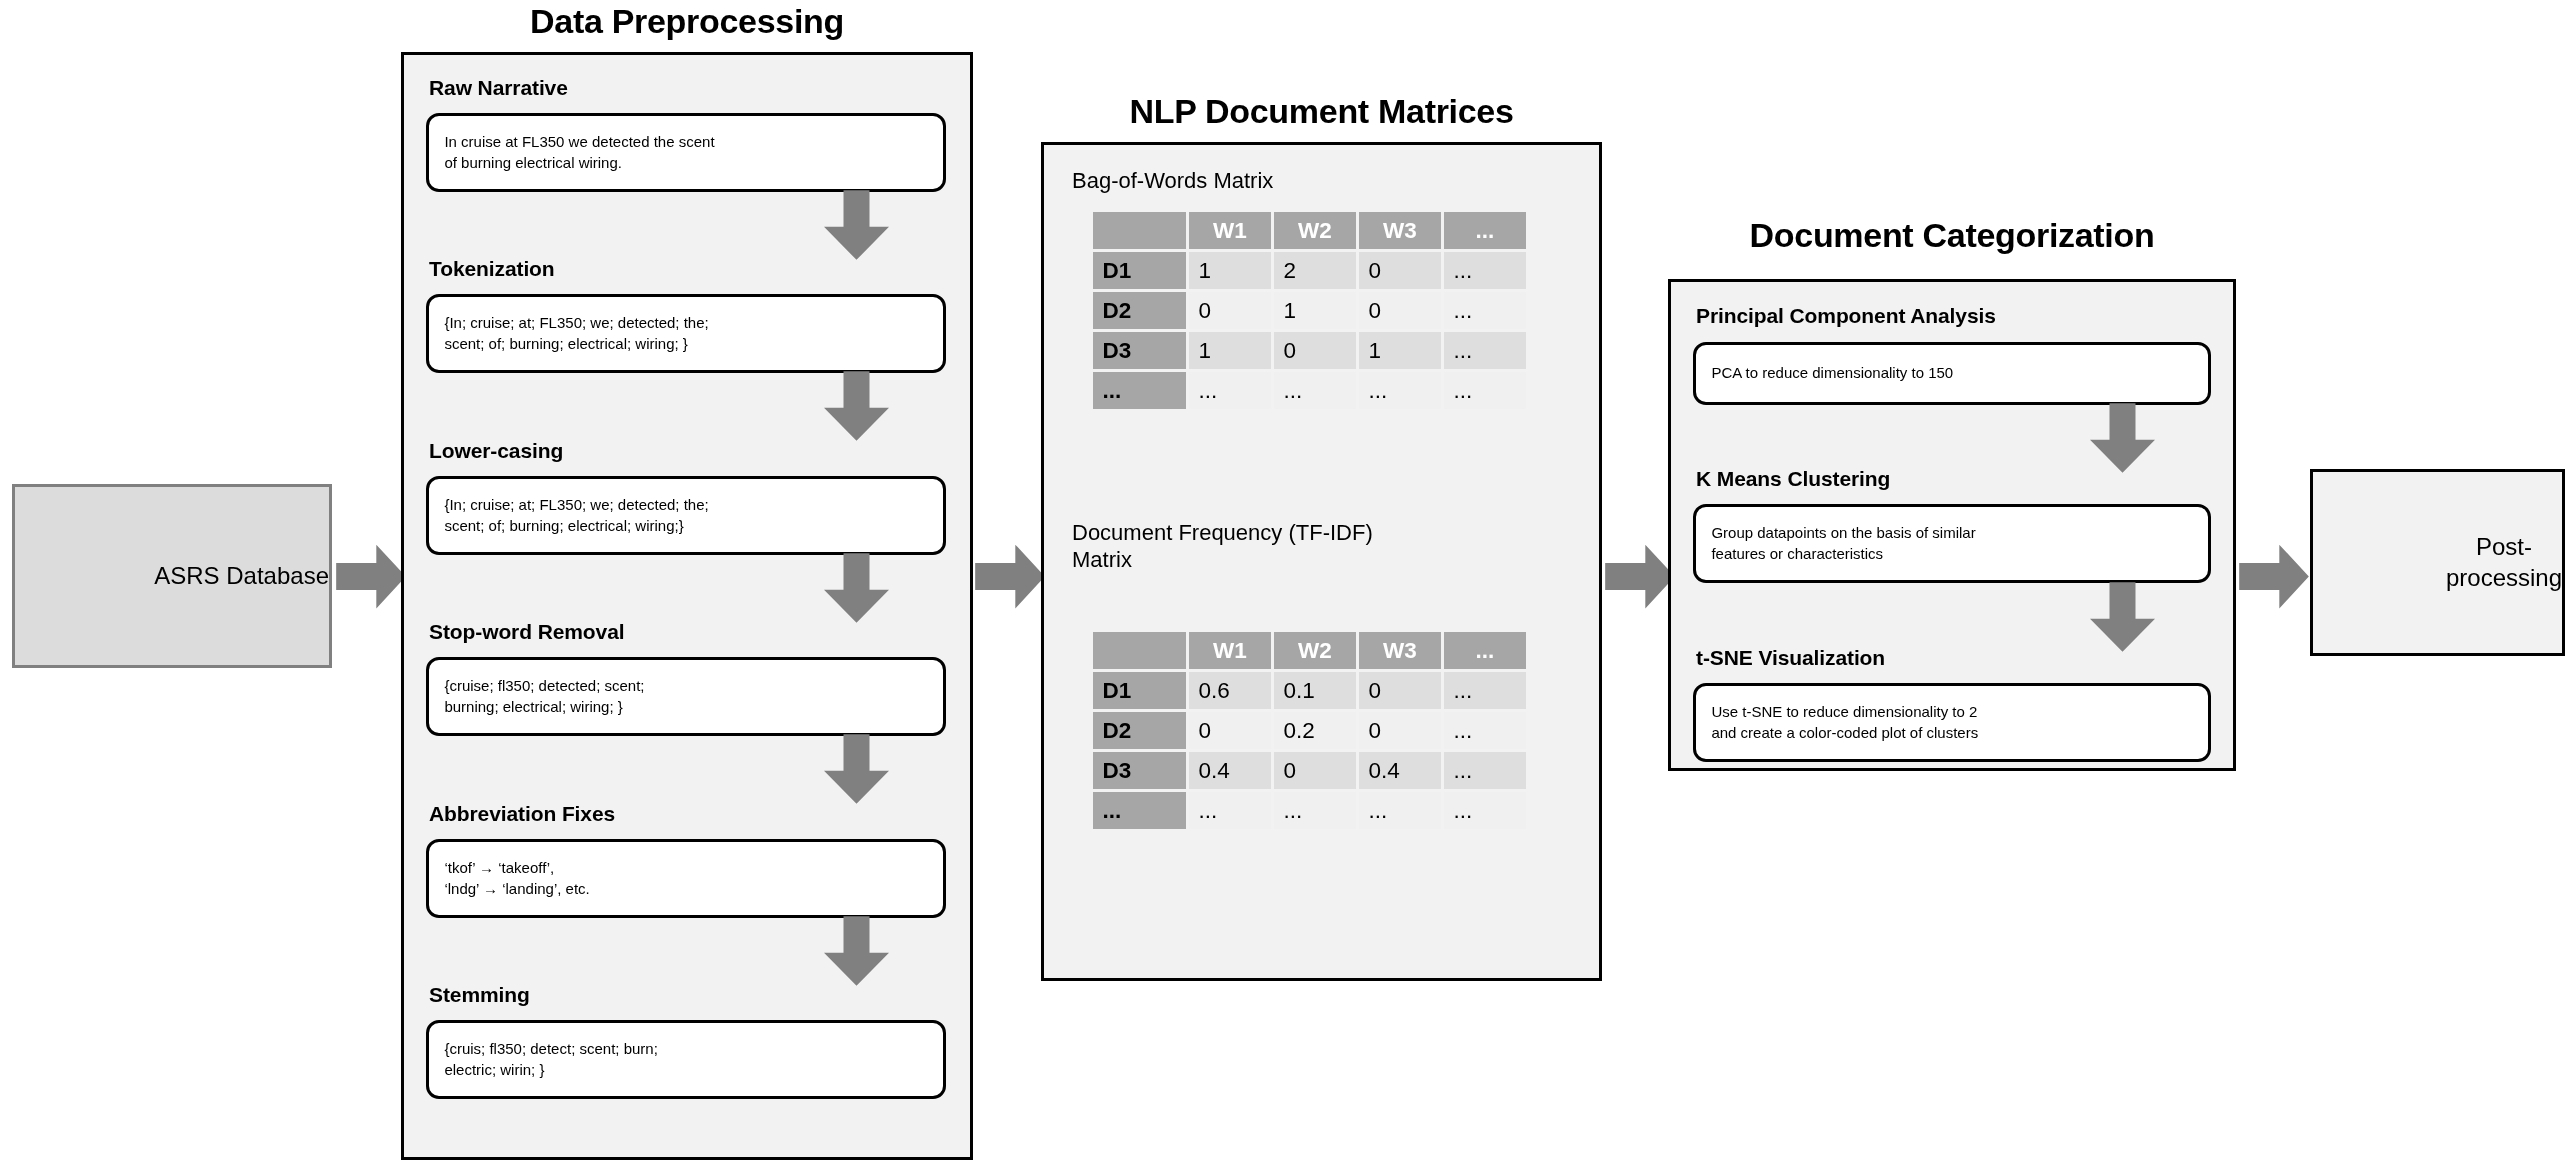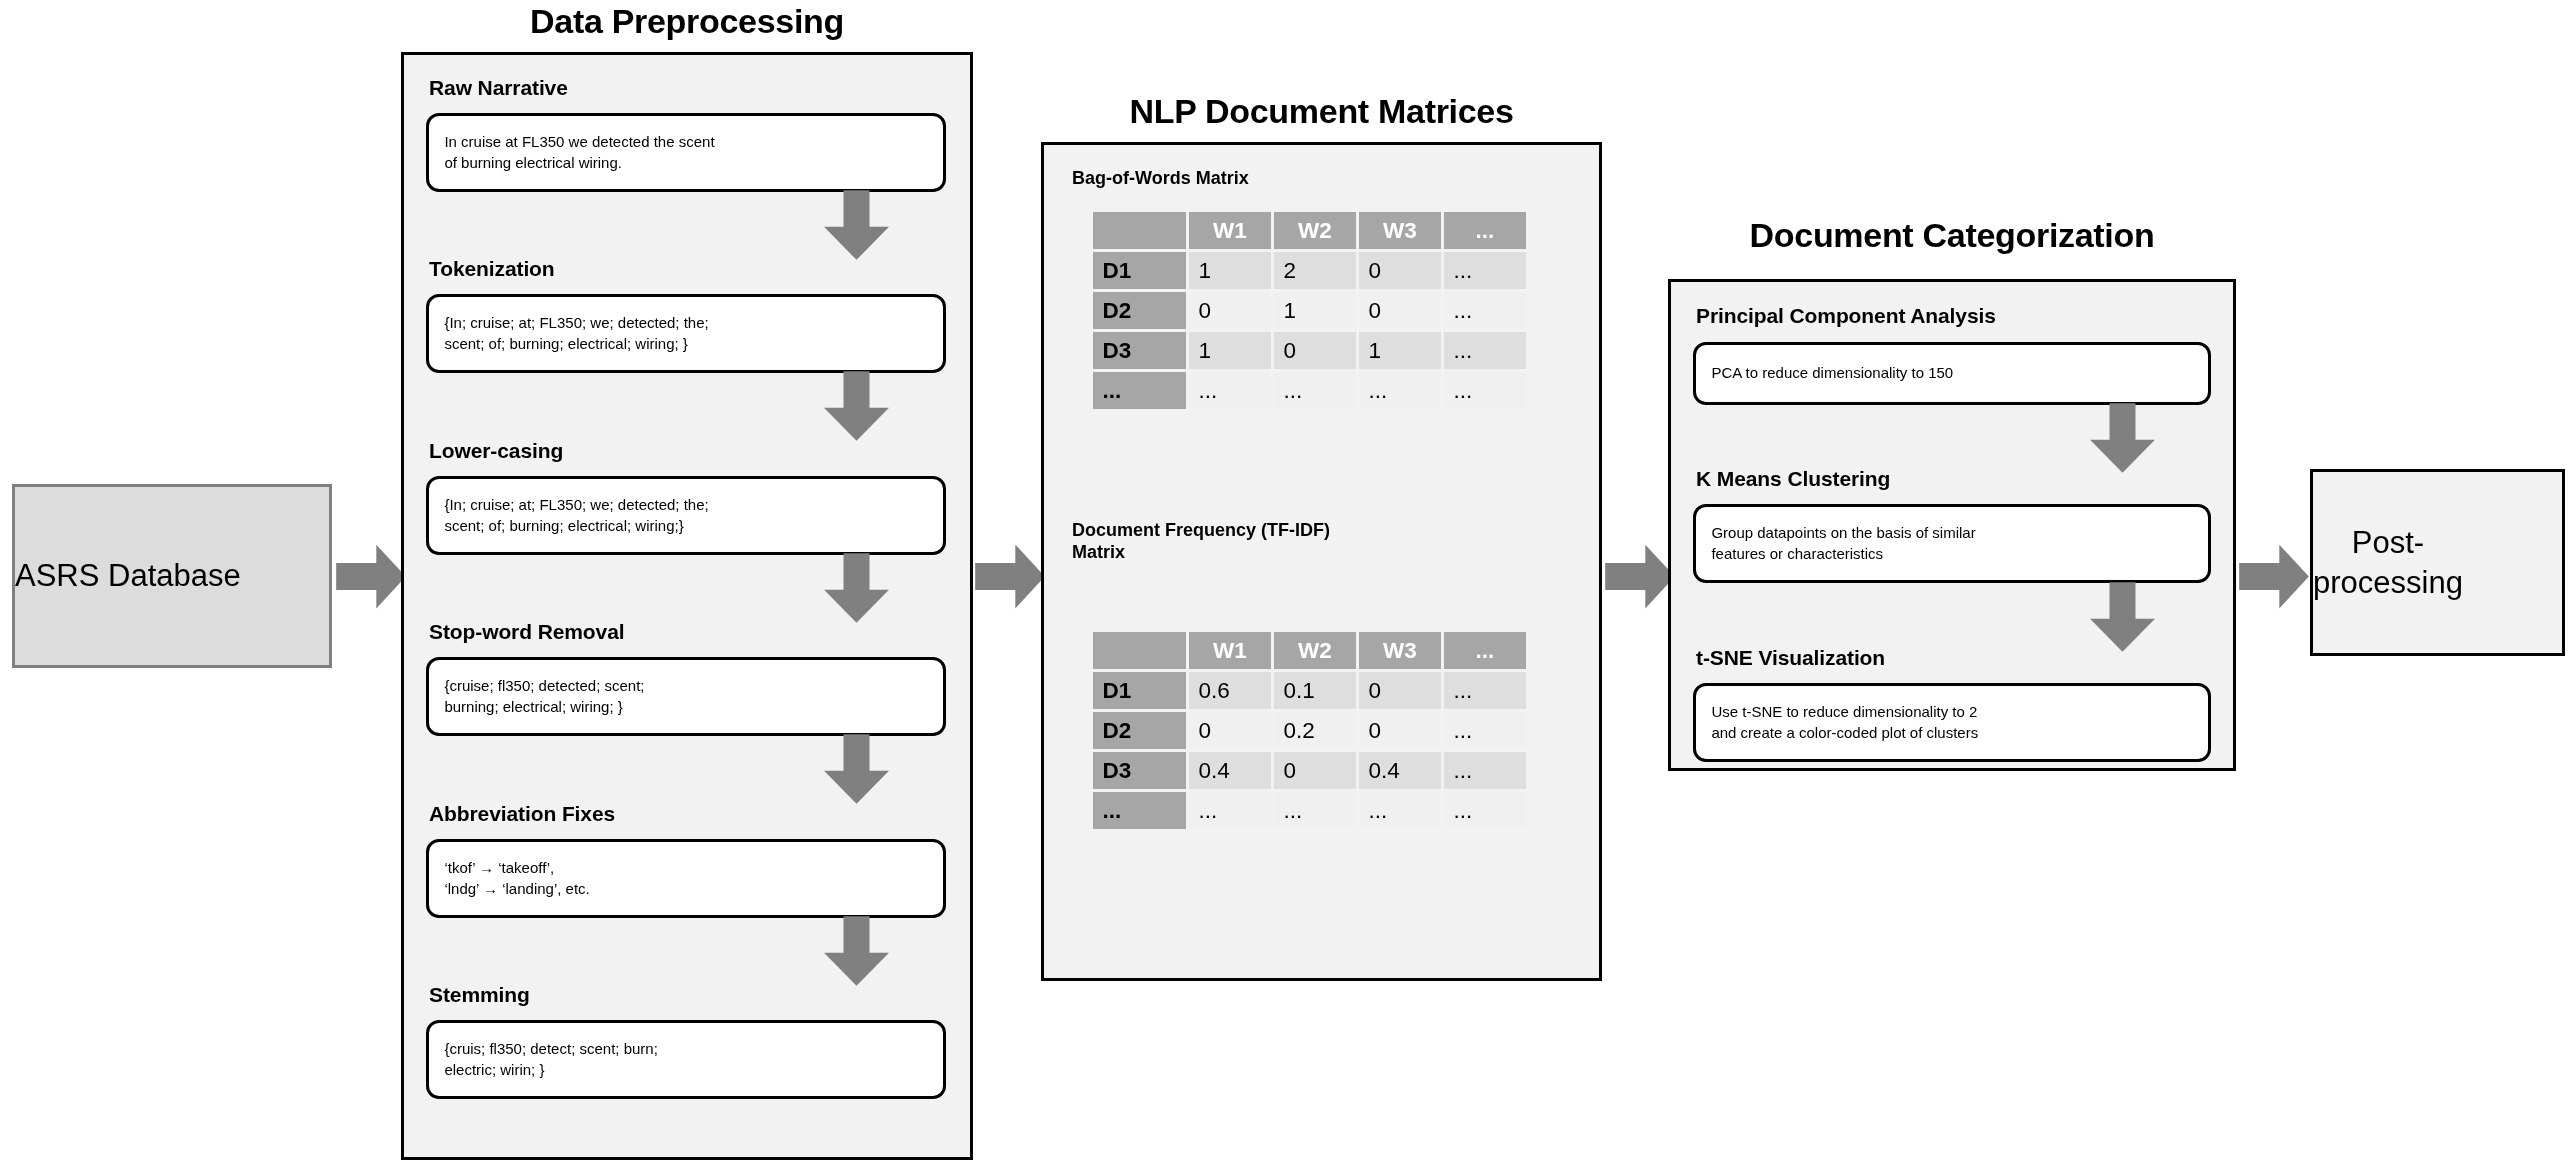--- a/index.html
+++ b/index.html
@@ -16,22 +16,22 @@
     letter-spacing:-0.3px;line-height:1.05;white-space:nowrap;
   }
 
   
   .panel{
     background:#f2f2f2;border:3px solid #000000;box-sizing:border-box;
   }
 
   
   .term-box{
-    box-sizing:border-box;display:flex;align-items:center;justify-content:flex-start;
-    text-align:center;font-size:31px;line-height:1.28;
+    box-sizing:border-box;display:flex;align-items:center;justify-content:flex-end;
+    text-align:center;font-size:24px;line-height:1.28;
   }
   .term-box.asrs{background:#dcdcdc;border:3px solid #808080;}
   .term-box.post{background:#f2f2f2;border:3.6px solid #000000;}
 
   
   .step-label{
     font-size:21px;font-weight:bold;white-space:nowrap;letter-spacing:-0.1px;
   }
 
   
@@ -57,21 +57,21 @@
     text-align:center;width:67px;
   }
   .matrix td.rowhead{
     background:#a6a6a6;color:#000000;font-weight:bold;
     text-align:left;padding-left:9.5px;width:76px;
   }
   .matrix td.cell{text-align:left;padding-left:9.5px;color:#000000;}
   .matrix tr.odd td.cell{background:#dedede;}
   .matrix tr.even td.cell{background:#f0f0f0;}
 
-  .mat-title{font-size:18px;font-weight:bold;line-height:1.22;}
+  .mat-title{font-size:22px;font-weight:normal;line-height:1.22;}
 </style>
 </head>
 <body>
 
 <div class="abs section-title" style="left:401px;top:3.6px;width:572px;">Data Preprocessing</div>
 
 <div class="abs section-title" style="left:1041px;top:94px;width:561px;">NLP Document Matrices</div>
 
 <div class="abs section-title" style="left:1668px;top:218px;width:568px;">Document Categorization</div>
 

